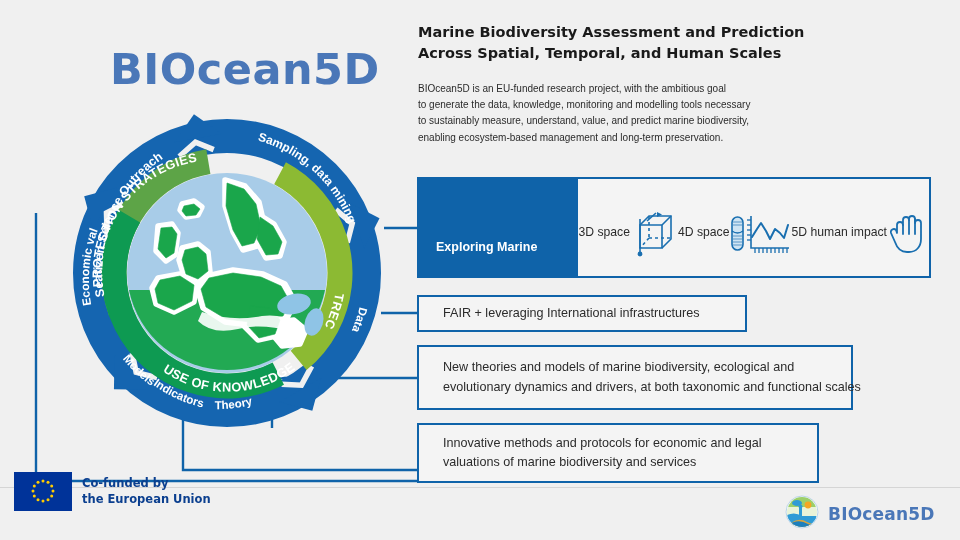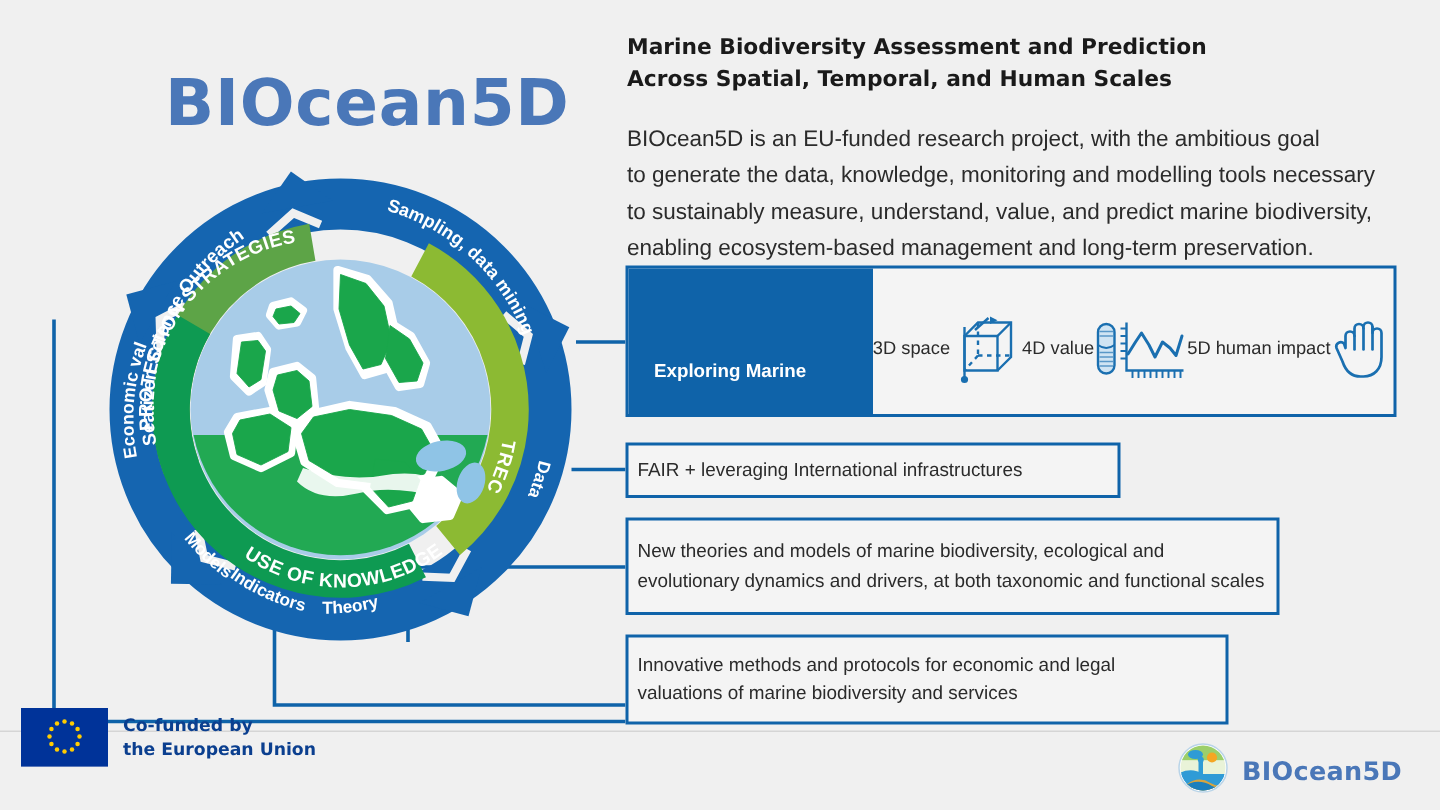--- a/index.html
+++ b/index.html
@@ -27,21 +27,21 @@
   
   .headline{
     position:absolute;left:418px;top:22px;width:530px;
     font-size:14.5px;font-weight:700;line-height:1.45;
     color:#1a1a1a;
     font-family:"DejaVu Sans", sans-serif;
   }
   .headline div{white-space:nowrap;}
   .body-copy{
     position:absolute;left:418px;top:81px;width:520px;
-    font-size:15px;line-height:1.62;color:#2b2b2b;
+    font-size:10px;line-height:1.62;color:#2b2b2b;
   }
   .body-copy div{white-space:nowrap;}
 
   
   .explore-box{
     position:absolute;left:417px;top:177px;width:514px;height:101px;
     border:2px solid #0f63a9;box-sizing:border-box;display:flex;
     background:#f4f4f4;
   }
   .explore-left{
@@ -51,21 +51,21 @@
   .explore-left .lbl{font-size:12.5px;font-weight:700;line-height:1.42;margin-top:40px;}
   .explore-right{flex:1;display:flex;position:relative;}
   .dim{flex:1;display:flex;flex-direction:row;align-items:center;padding-top:9px;}
   .dim-label{font-size:12.2px;color:#2b2b2b;white-space:nowrap;}
   .dim-icon{margin-top:7px;}
 
   
   .callout{
     position:absolute;border:2px solid #0f63a9;background:#f4f4f4;
     box-sizing:border-box;display:flex;align-items:center;
-    padding:0 6px;font-size:12.6px;line-height:1.52;color:#2b2b2b;
+    padding:0 24px;font-size:12.6px;line-height:1.52;color:#2b2b2b;
   }
   #callout-fair{left:417px;top:295px;width:330px;height:37px;}
   #callout-theories{left:417px;top:345px;width:436px;height:65px;}
   #callout-innovative{left:417px;top:423px;width:402px;height:60px;}
   .callout .ln{white-space:nowrap;display:block;}
 
   
   .connectors{position:absolute;left:0;top:0;width:960px;height:540px;pointer-events:none;}
 
   
@@ -269,21 +269,21 @@
             <line x1="10" y1="43" x2="10" y2="8"></line>
             <line x1="6" y1="40" x2="14" y2="40" opacity="0"></line>
             <polyline points="17,10 26,2"></polyline>
             <circle cx="10" cy="43" r="1.6" fill="#1a6fb0"></circle>
             <polygon points="27,1 32,3.5 27,6" fill="#1a6fb0" stroke="none"></polygon>
           </svg>
         </div>
       </div>
 
       <div class="dim">
-        <div class="dim-label">4D value</div>
+        <div class="dim-label">4D space</div>
         <div class="dim-icon">
           <svg width="62" height="46" viewBox="0 0 62 46" fill="none">
 
             <rect x="3" y="6" width="11" height="33" rx="5.5" fill="#cfe4f3" stroke="#1a6fb0" stroke-width="1.6"></rect>
             <path d="M3 20 q5.5 4 11 0" stroke="#1a6fb0" stroke-width="1.4"></path>
             <g stroke="#1a6fb0" stroke-width="1" opacity="0.65">
               <line x1="4" y1="25" x2="13" y2="25"></line>
                 <line x1="4" y1="28" x2="13" y2="28"></line>
               <line x1="4" y1="31" x2="13" y2="31"></line>
                 <line x1="4" y1="34" x2="13" y2="34"></line>

